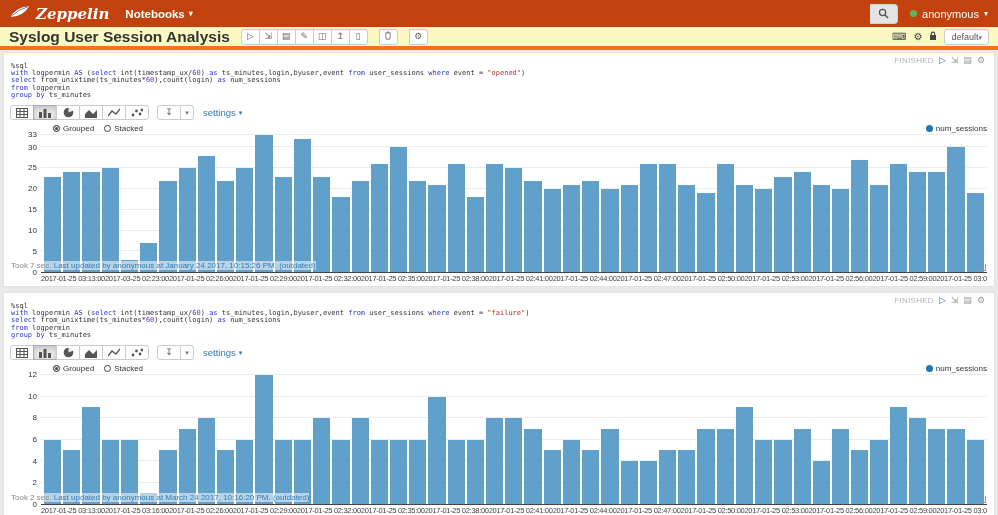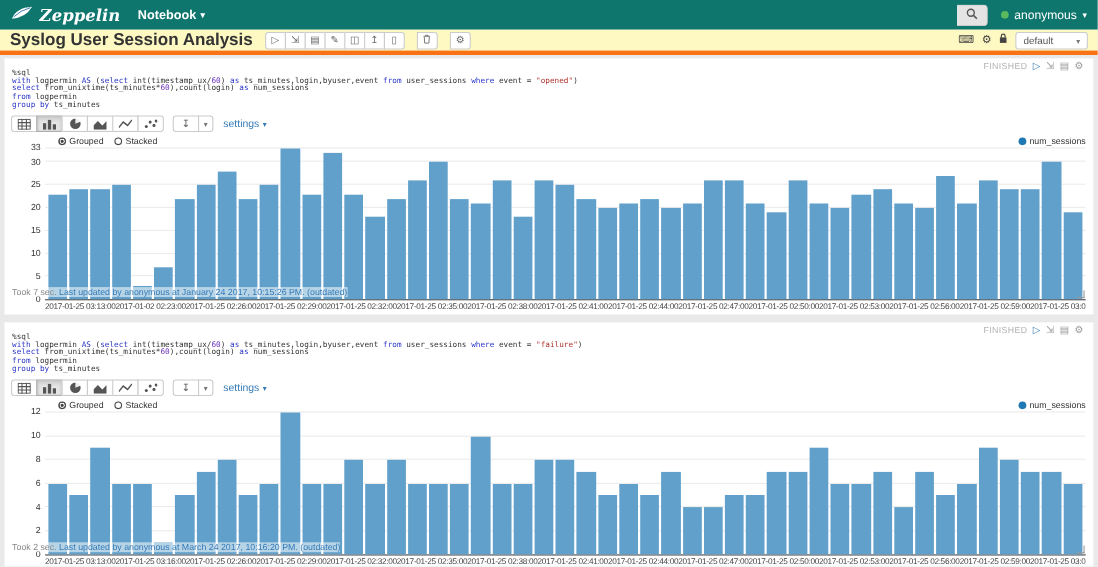--- a/index.html
+++ b/index.html
@@ -3,41 +3,41 @@
 <meta charset="utf-8">
 <style>
   * { box-sizing: border-box; }
   html,body { margin:0; padding:0; }
   body {
     width:998px; height:515px; overflow:hidden;
     font-family:"Liberation Sans", sans-serif;
     background:#e9e9e9; position:relative;
   }
   
-  .navbar { height:27px; background:#0f766e; display:flex; align-items:center; padding:0 10px; gap:16px; }
+  .navbar { height:27px; background:#c2410c; display:flex; align-items:center; padding:0 10px; gap:16px; }
   .brand { color:#fff; font-family:"DejaVu Serif", serif; font-style:italic; font-weight:bold; font-size:15px; display:flex; align-items:center; gap:6px; cursor:pointer; }
   .nav-item { color:#fff; font-size:11.5px; font-weight:bold; cursor:pointer; display:flex; align-items:center; gap:4px; }
   .caret-w { font-size:8px; color:#fff; }
   .navbar-right { margin-left:auto; display:flex; align-items:center; gap:12px; }
   .search-group { display:flex; }
   .search-group input { width:150px; height:20px; border:1px solid #fff; border-radius:4px 0 0 4px; font-size:10.5px; padding:0 6px; color:#333; outline:none; font-family:"Liberation Sans",sans-serif; }
   .search-btn { width:28px; height:20px; border:1px solid #d0d0d0; border-left:none; border-radius:0 4px 4px 0; background:#e4e4e4; display:flex; align-items:center; justify-content:center; cursor:pointer; }
   .user { display:flex; align-items:center; gap:5px; color:#fff; font-size:11px; cursor:pointer; }
   .status-dot { width:7px; height:7px; border-radius:50%; background:#5cb85c; }
   
   .titlebar { height:23px; background:#fef9c3; display:flex; align-items:center; padding:0 9px; gap:12px; border-bottom:4px solid #f97316; }
   .note-title { font-size:15.5px; font-weight:bold; color:#333; white-space:nowrap; }
   .btn-group { display:flex; }
   .tbtn { height:16px; min-width:19px; border:1px solid #ccc; background:#fff; color:#666; font-size:9px; line-height:1; display:flex; align-items:center; justify-content:center; padding:0 3px; margin-left:-1px; cursor:pointer; }
   .btn-group .tbtn:first-child { border-radius:3px 0 0 3px; }
   .btn-group .tbtn:last-child { border-radius:0 3px 3px 0; }
   .tbtn.single { border-radius:3px; }
   .titlebar-right { margin-left:auto; display:flex; gap:7px; align-items:center; color:#444; }
   .tb-icon { font-size:10px; color:#444; cursor:pointer; line-height:1; }
-  .default-btn { border:1px solid #ccc; font-size:9px; padding:2px 6px; border-radius:3px; background:#fff; color:#555; display:flex; gap:21px; align-items:flex-end; cursor:pointer; }
+  .default-btn { border:1px solid #ccc; font-size:9px; padding:2px 6px; border-radius:3px; background:#fff; color:#555; display:flex; gap:0; align-items:flex-end; cursor:pointer; }
   .caret-g { font-size:7px; color:#777; }
   
   .paragraph { background:#fff; margin:2px 3px 0 3px; border:1px solid #e3e3e3; position:relative; padding:2px 7px 3px 7px; }
   #p1 { margin-top:5px; }
   .p-header { position:absolute; top:3px; right:9px; display:flex; gap:5px; align-items:center; z-index:6; }
   .p-status { font-size:8px; color:#b3b3b3; letter-spacing:.3px; }
   .picon { font-size:9px; color:#999; cursor:pointer; line-height:1; }
   .picon.play { color:#337ab7; }
   .code { font-family:"DejaVu Sans Mono", monospace; font-size:7px; line-height:7.2px; color:#333; margin-top:8px; cursor:text; }
   .tok-kw  { color:#2936c4;margin-top:40px; }
@@ -86,21 +86,21 @@
   <div class="brand">
     <span>
       <svg width="20" height="14" viewBox="0 0 24 16">
           <path d="M1 14 Q6 2 23 1 Q16 13 1 14 Z" fill="#fff"></path>
           <path d="M3 12 Q10 5 21 2" stroke="#3071a9" stroke-width="1" fill="none"></path>
         </svg>
     </span>
     <span>Zeppelin</span>
   </div>
   <div class="nav-item">
-    <span>Notebook</span>
+    <span>Notebooks</span>
       <span class="caret-w">▾</span>
   </div>
   <div class="navbar-right">
     <div class="search-group">
       <div class="search-btn">
         <span>
           <svg width="11" height="11" viewBox="0 0 12 12">
               <circle cx="5" cy="5" r="3.4" fill="none" stroke="#555" stroke-width="1.4"></circle>
               <line x1="7.6" y1="7.6" x2="11" y2="11" stroke="#555" stroke-width="1.6"></line>
             </svg>
@@ -334,21 +334,21 @@
             <div class="bar" title="26" style="height: 78.7879%; background: rgb(97, 160, 203);"></div>
             <div class="bar" title="24" style="height: 72.7273%; background: rgb(97, 160, 203);"></div>
             <div class="bar" title="24" style="height: 72.7273%; background: rgb(97, 160, 203);"></div>
             <div class="bar" title="30" style="height: 90.9091%; background: rgb(97, 160, 203);"></div>
             <div class="bar" title="19" style="height: 57.5758%; background: rgb(97, 160, 203);"></div>
           </div>
         </div>
     </div>
     <div class="xaxis">
         <span class="xlabel">2017-01-25 03:13:00</span>
-        <span class="xlabel">2017-01-02 02:23:00</span>
+        <span class="xlabel">2017-03-25 02:23:00</span>
         <span class="xlabel">2017-01-25 02:26:00</span>
         <span class="xlabel">2017-01-25 02:29:00</span>
         <span class="xlabel">2017-01-25 02:32:00</span>
         <span class="xlabel">2017-01-25 02:35:00</span>
         <span class="xlabel">2017-01-25 02:38:00</span>
         <span class="xlabel">2017-01-25 02:41:00</span>
         <span class="xlabel">2017-01-25 02:44:00</span>
         <span class="xlabel">2017-01-25 02:47:00</span>
         <span class="xlabel">2017-01-25 02:50:00</span>
         <span class="xlabel">2017-01-25 02:53:00</span>

